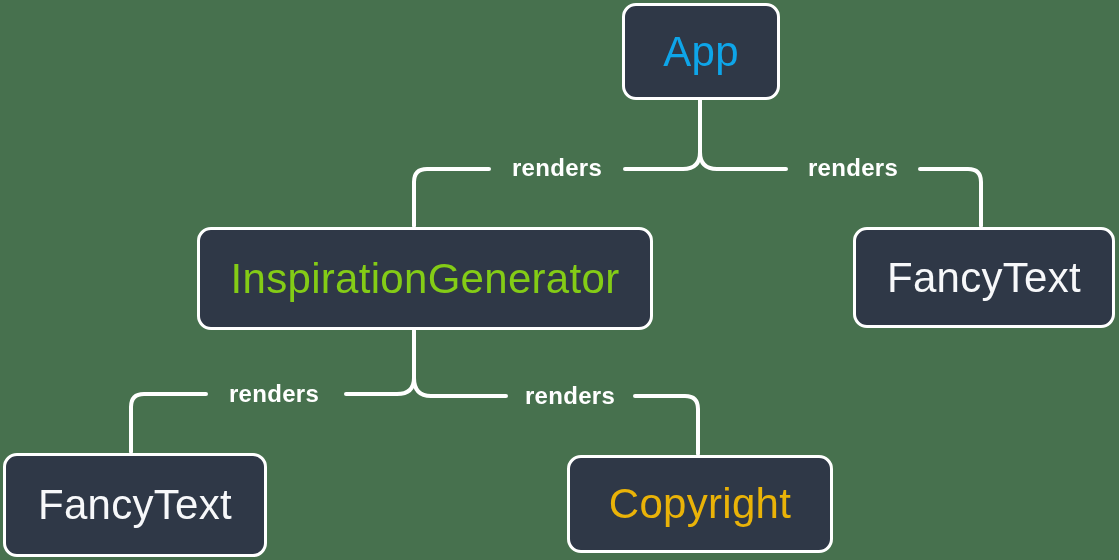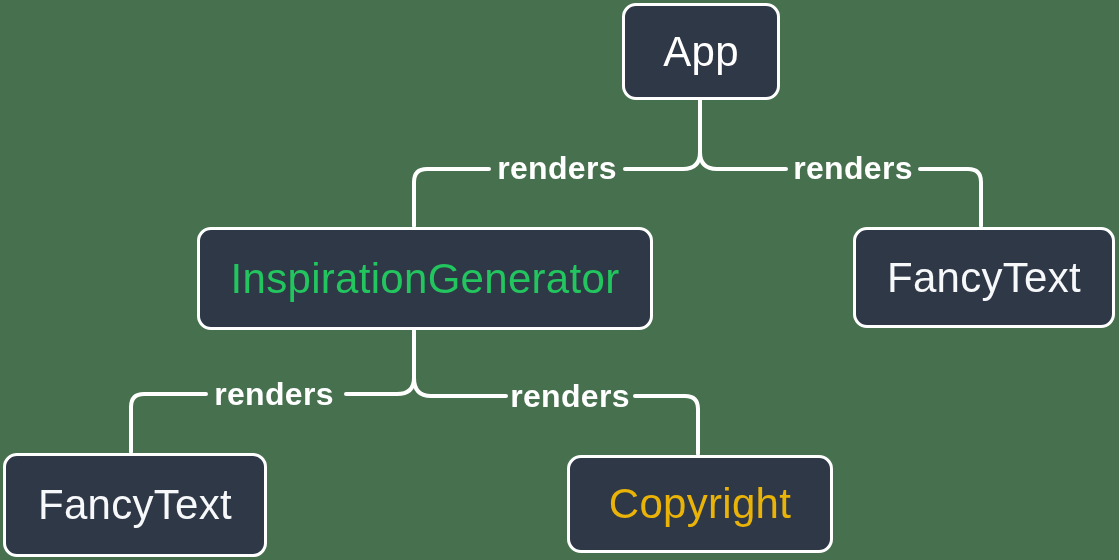--- a/index.html
+++ b/index.html
@@ -38,21 +38,21 @@
     white-space: nowrap;
   }
   .node-app            { left: 622px; top: 3px;   width: 158px; height: 97px; }
   .node-inspiration    { left: 197px; top: 227px; width: 456px; height: 103px; }
   .node-fancy-right    { left: 853px; top: 227px; width: 262px; height: 101px; }
   .node-fancy-left     { left: 3px;   top: 453px; width: 264px; height: 104px; }
   .node-copyright      { left: 567px; top: 455px; width: 266px; height: 98px; }
   .edge-label {
     position: absolute;
     transform: translate(-50%, -50%);
-    font-size: 32px;
+    font-size: 24px;
     font-weight: 600;
     letter-spacing: 0.3px;
     white-space: nowrap;
     line-height: 1;
   }
   .edge-label-1 { left: 557px; top: 168px; }
   .edge-label-2 { left: 853px; top: 168px; }
   .edge-label-3 { left: 274px; top: 394px; }
   .edge-label-4 { left: 570px; top: 396px; }
 </style>
@@ -65,25 +65,25 @@
 
     <path d="M 700 100 L 700 152 Q 700 169 683 169 L 625 169 M 489 169 L 427 169 Q 414 169 414 182 L 414 226" style="stroke: rgb(255, 255, 255);"></path>
 
     <path d="M 700 100 L 700 152 Q 700 169 717 169 L 786 169 M 920 169 L 968 169 Q 981 169 981 182 L 981 226" style="stroke: rgb(255, 255, 255);"></path>
 
     <path d="M 414 331 L 414 378 Q 414 394 397 394 L 346 394 M 206 394 L 144 394 Q 131 394 131 407 L 131 452" style="stroke: rgb(255, 255, 255);"></path>
 
     <path d="M 414 331 L 414 378 Q 414 396 431 396 L 506 396 M 635 396 L 685 396 Q 698 396 698 409 L 698 454" style="stroke: rgb(255, 255, 255);"></path>
   </svg>
 
-  <div class="node node-app" style="background: rgb(47, 56, 71); border-color: rgb(255, 255, 255); color: #ffffff;">
+  <div class="node node-app" style="background: rgb(47, 56, 71); border-color: rgb(255, 255, 255); color: #0ea5e9;">
     <span>App</span>
   </div>
 
-  <div class="node node-inspiration" style="background: rgb(47, 56, 71); border-color: rgb(255, 255, 255); color: #22c55e;">
+  <div class="node node-inspiration" style="background: rgb(47, 56, 71); border-color: rgb(255, 255, 255); color: #84cc16;">
     <span>InspirationGenerator</span>
   </div>
 
   <div class="node node-fancy-right" style="background: rgb(47, 56, 71); border-color: rgb(255, 255, 255); color: rgb(247, 248, 250);">
     <span>FancyText</span>
   </div>
 
   <div class="node node-fancy-left" style="background: rgb(47, 56, 71); border-color: rgb(255, 255, 255); color: rgb(247, 248, 250);">
     <span>FancyText</span>
   </div>

